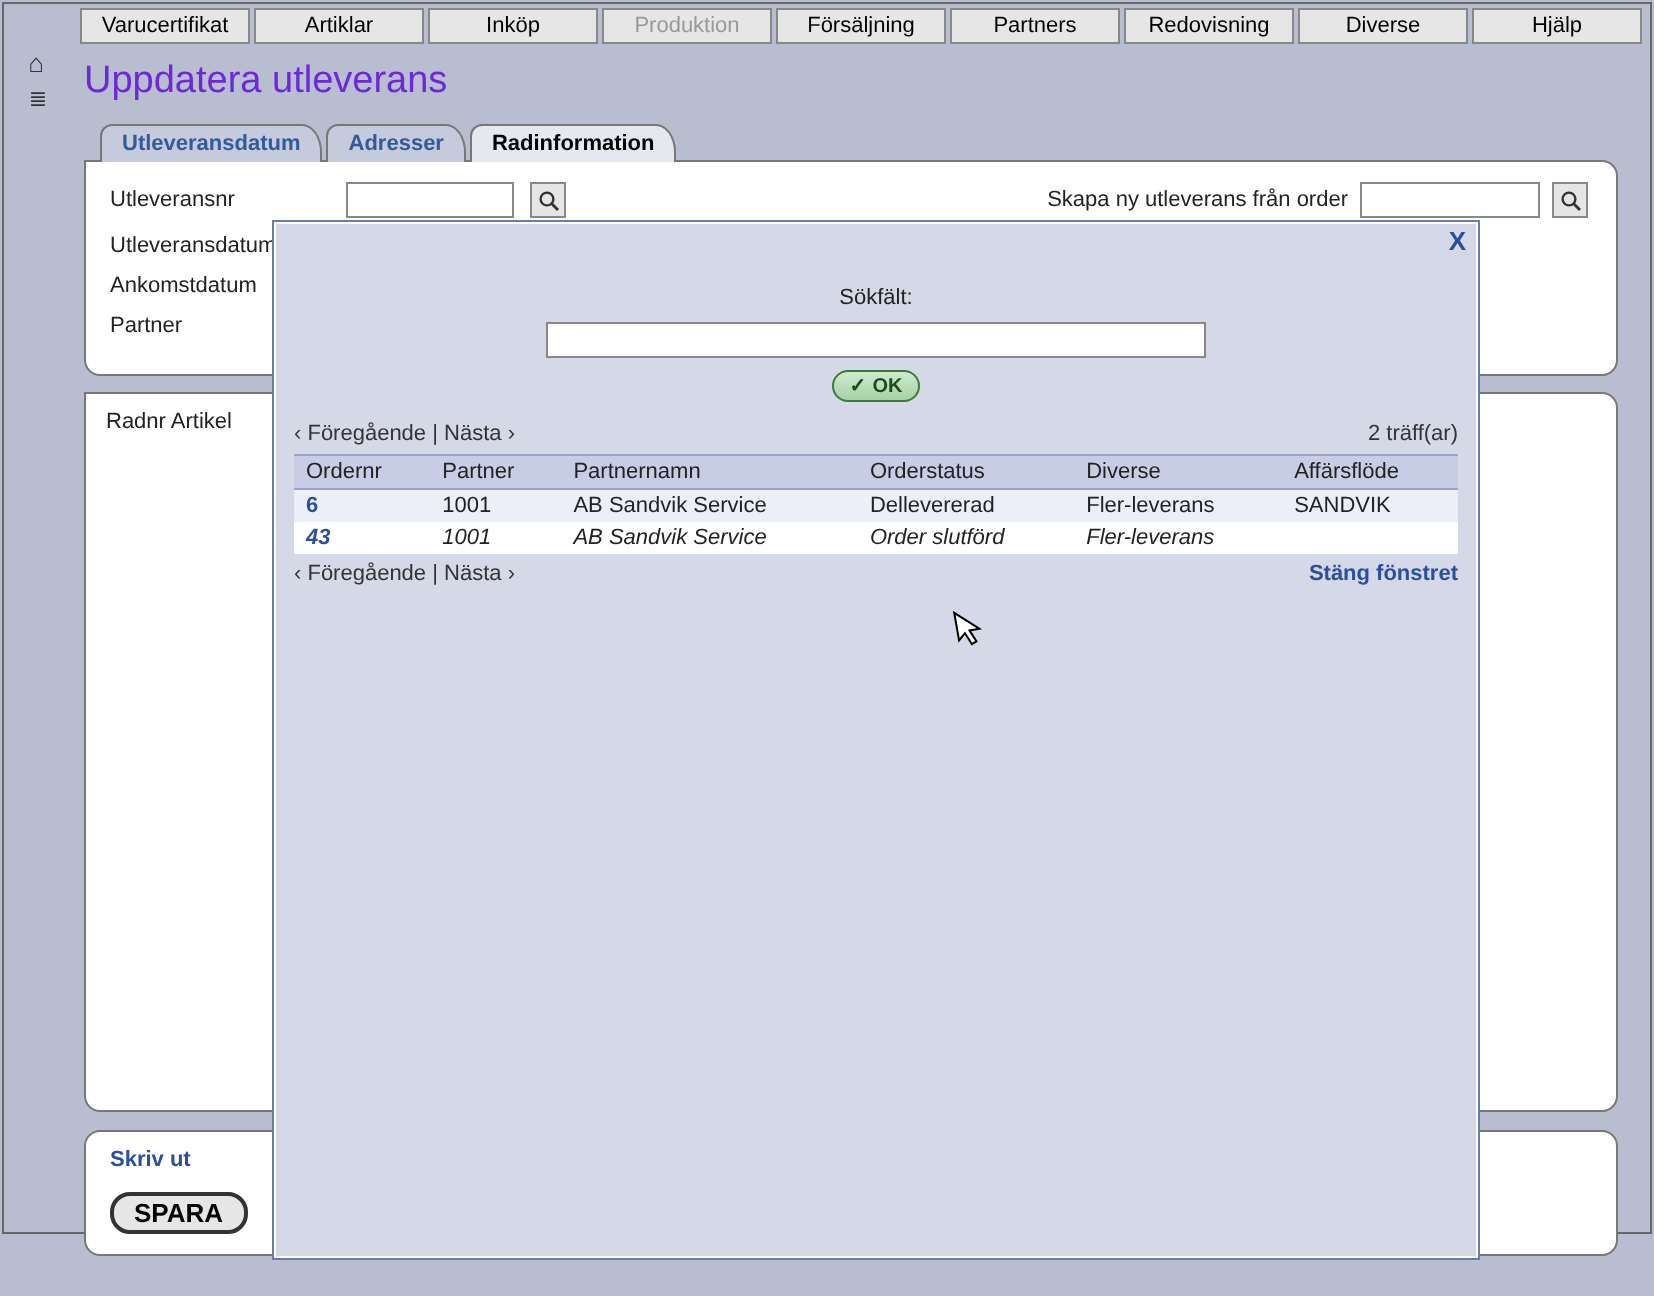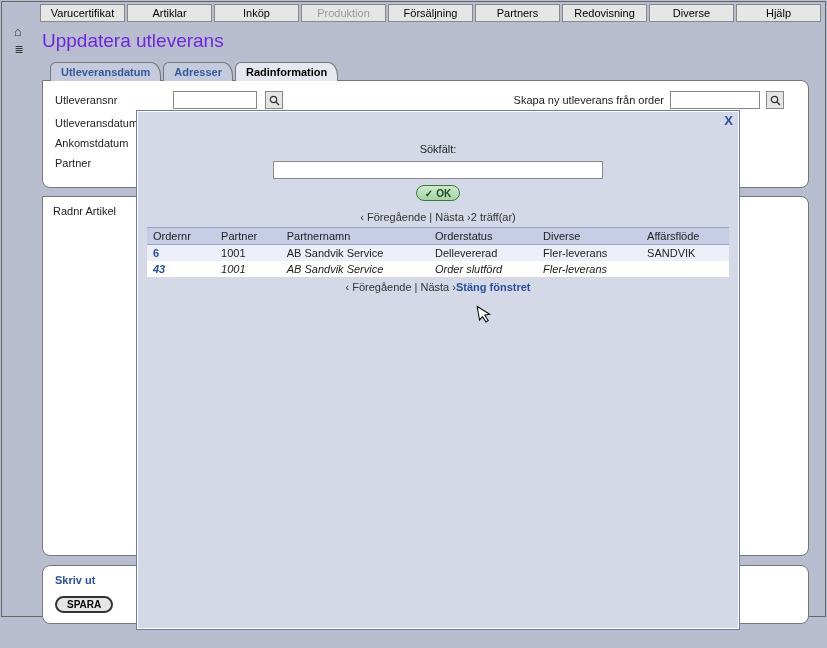--- a/index.html
+++ b/index.html
@@ -117,21 +117,21 @@
   .search-btn {
     width: 18px; height: 18px;
     border: 1px solid #888;
     background: #e5e5e5;
     display: inline-flex;
     align-items: center;
     justify-content: center;
     font-size: 11px;
     cursor: pointer;
   }
-  .scan-row { position: absolute; right: 24px; top: 10px; display: flex; align-items: center; gap: 6px; }
+  .scan-row { position: absolute; right: 14px; top: 10px; display: flex; align-items: center; gap: 6px; }
   .scan-label { color: #222; }
   .scan-input { width: 90px; height:18px; border:1px solid #888; }
   .second-header {
     color: #222;
     padding: 2px 0;
   }
   .footer-panel {
     border: 1px solid #777;
     background: #fff;
     margin: 0 10px;
@@ -139,21 +139,21 @@
     padding: 8px 12px 10px 12px;
   }
   .footer-link { color: #2a4f9e; font-weight: bold; cursor: pointer; }
   .save-btn {
     display: inline-block;
     margin-top: 10px;
     border: 2px solid #333;
     border-radius: 10px;
     padding: 1px 10px;
     font-weight: bold;
-    font-size: 10px;
+    font-size: 13px;
     background: #e6e6e6;
     cursor: pointer;
   }
 
   
   .modal {
     position: absolute;
     left: 134px;
     top: 108px;
     width: 604px;
@@ -199,21 +199,21 @@
     font-weight: bold;
     color: #1a4d1a;
     cursor: pointer;
   }
   .ok-btn::before {
     content: "✓";
     font-size: 10px;
   }
   .pager-row {
     display: flex;
-    justify-content: center;
+    justify-content: space-between;
     color: #333;
     margin: 4px 0;
   }
   .pager-links a { color: #333; text-decoration: none; cursor: pointer; }
   .result-count { color: #333; }
   .result-table {
     width: 100%;
     border-collapse: collapse;
     font-size: 11px;
   }

